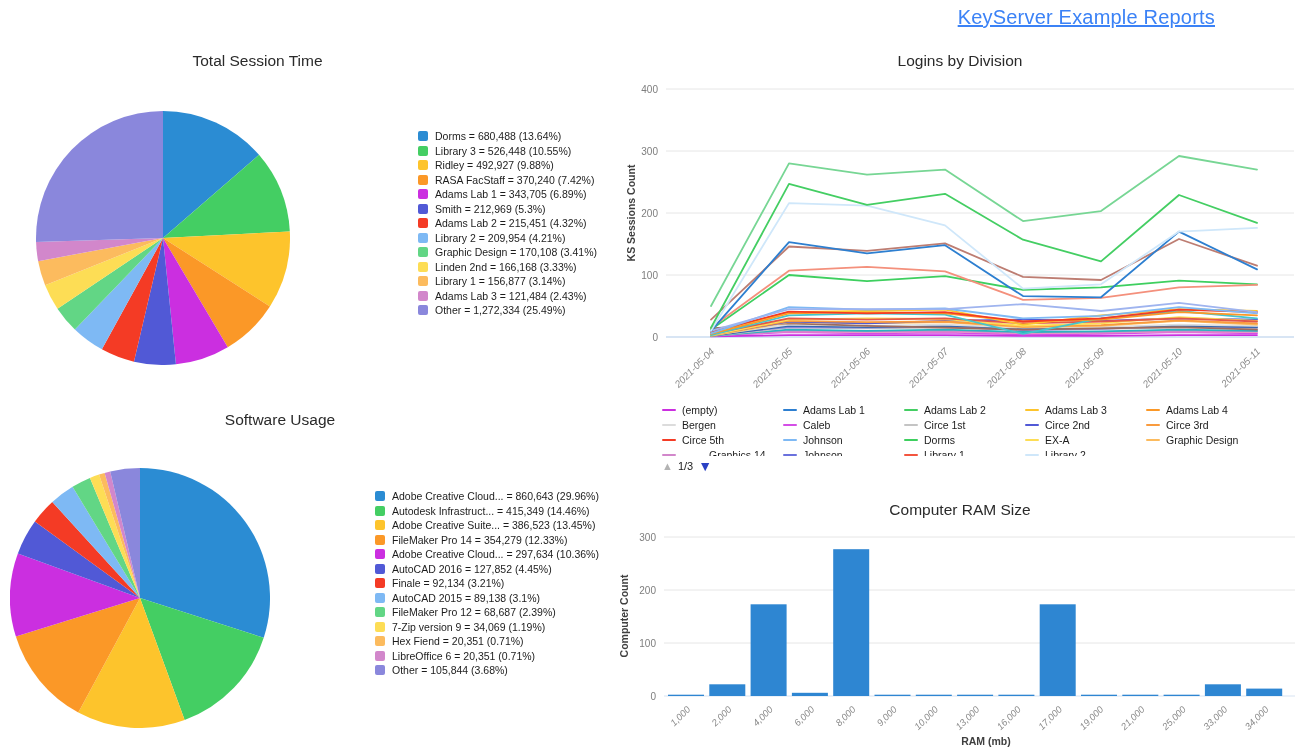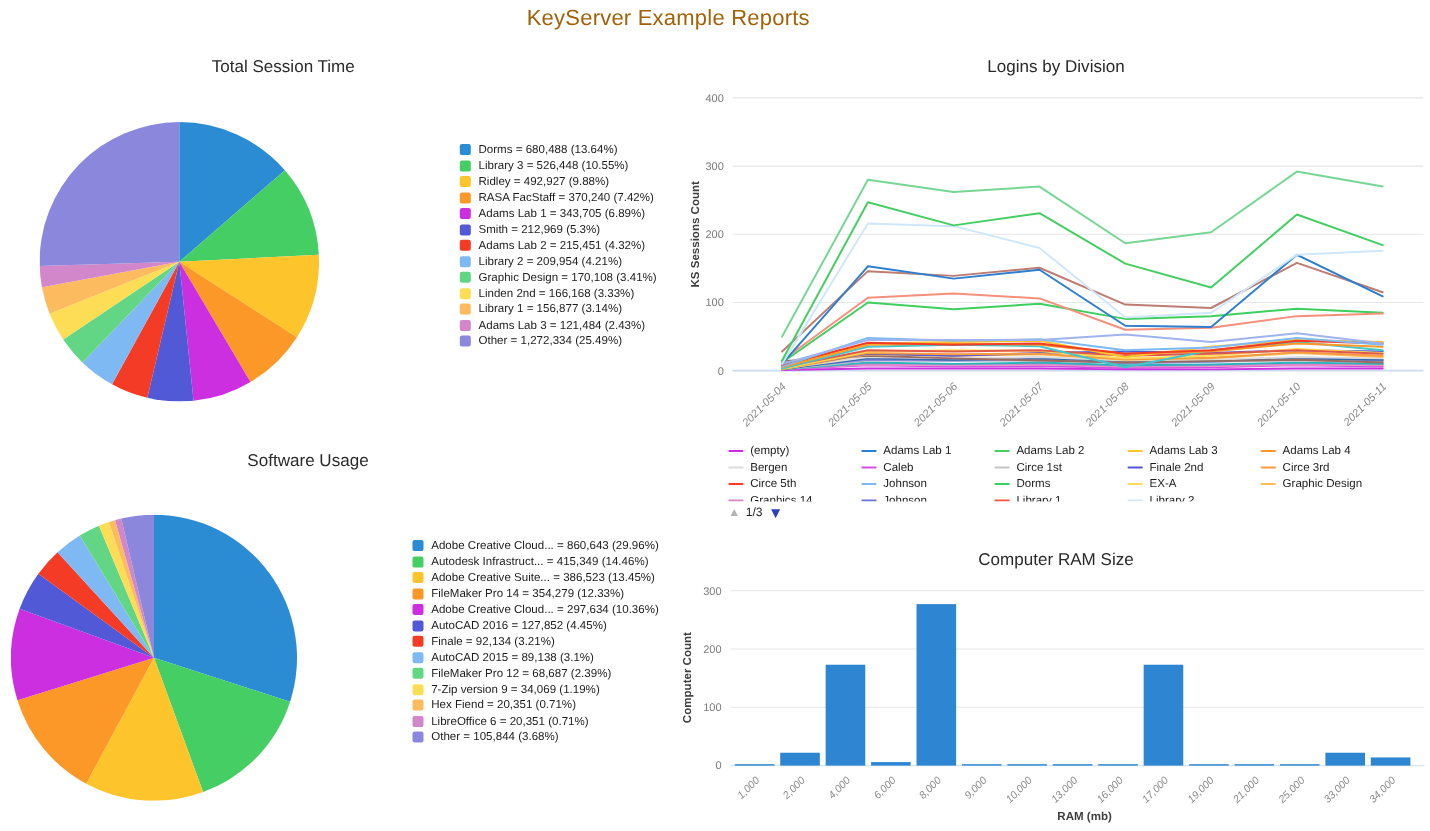--- a/index.html
+++ b/index.html
@@ -1,18 +1,18 @@
 <!DOCTYPE html>
 <html><head>
 <meta charset="utf-8">
 <style>
   html,body{margin:0;padding:0;width:1300px;height:755px;background:#fff;overflow:hidden;
     font-family:"Liberation Sans",sans-serif;}
   .abs{position:absolute;}
-  .page-title{top:6px;left:0;right:85px;text-align:center;font-size:20px;color:#a16207;font-weight:400;letter-spacing:.2px;}
+  .page-title{top:6px;left:0;right:85px;text-align:right;font-size:20px;color:#3b82f6;font-weight:400;letter-spacing:.2px;text-decoration:underline;}
   .chart-title{font-size:15.5px;color:#2a2a2a;text-align:center;font-weight:400;}
   .tl-title{left:0;top:52px;width:515px;}
   .bl-title{left:20px;top:411px;width:520px;}
   .tr-title{left:640px;top:52px;width:640px;}
   .br-title{left:640px;top:501px;width:640px;}
   .pie1-svg{left:36px;top:111px;}
   .pie2-svg{left:10px;top:468px;}
   .legend1{left:418px;top:129px;}
   .legend2{left:375px;top:489px;}
   .pie-legend{font-size:10.5px;color:#1c1c1c;}
@@ -273,21 +273,21 @@
     <div class="lg-item" style="left: 121px; top: 14.8px;">
       <span class="lg-line" style="background: rgb(212, 78, 230);"></span>
       <span>Caleb</span>
     </div>
     <div class="lg-item" style="left: 242px; top: 14.8px;">
       <span class="lg-line" style="background: rgb(196, 196, 196);"></span>
       <span>Circe 1st</span>
     </div>
     <div class="lg-item" style="left: 363px; top: 14.8px;">
       <span class="lg-line" style="background: rgb(81, 89, 214);"></span>
-      <span>Finale 2nd</span>
+      <span>Circe 2nd</span>
     </div>
     <div class="lg-item" style="left: 484px; top: 14.8px;">
       <span class="lg-line" style="background: rgb(249, 155, 62);"></span>
       <span>Circe 3rd</span>
     </div>
     <div class="lg-item" style="left: 0px; top: 29.6px;">
       <span class="lg-line" style="background: rgb(244, 59, 37);"></span>
       <span>Circe 5th</span>
     </div>
     <div class="lg-item" style="left: 121px; top: 29.6px;">
@@ -299,21 +299,21 @@
       <span>Dorms</span>
     </div>
     <div class="lg-item" style="left: 363px; top: 29.6px;">
       <span class="lg-line" style="background: rgb(253, 221, 85);"></span>
       <span>EX-A</span>
     </div>
     <div class="lg-item" style="left: 484px; top: 29.6px;">
       <span class="lg-line" style="background: rgb(252, 187, 94);"></span>
       <span>Graphic Design</span>
     </div>
-    <div class="lg-item" style="left: 0px; top: 44.4px;">
+    <div class="lg-item" style="left: 0px; top: 44.4px; gap: 27px;">
       <span class="lg-line" style="background: rgb(210, 135, 203);"></span>
       <span>Graphics 14</span>
     </div>
     <div class="lg-item" style="left: 121px; top: 44.4px;">
       <span class="lg-line" style="background: rgb(106, 113, 221);"></span>
       <span>Johnson</span>
     </div>
     <div class="lg-item" style="left: 242px; top: 44.4px;">
       <span class="lg-line" style="background: rgb(243, 85, 63);"></span>
       <span>Library 1</span>

